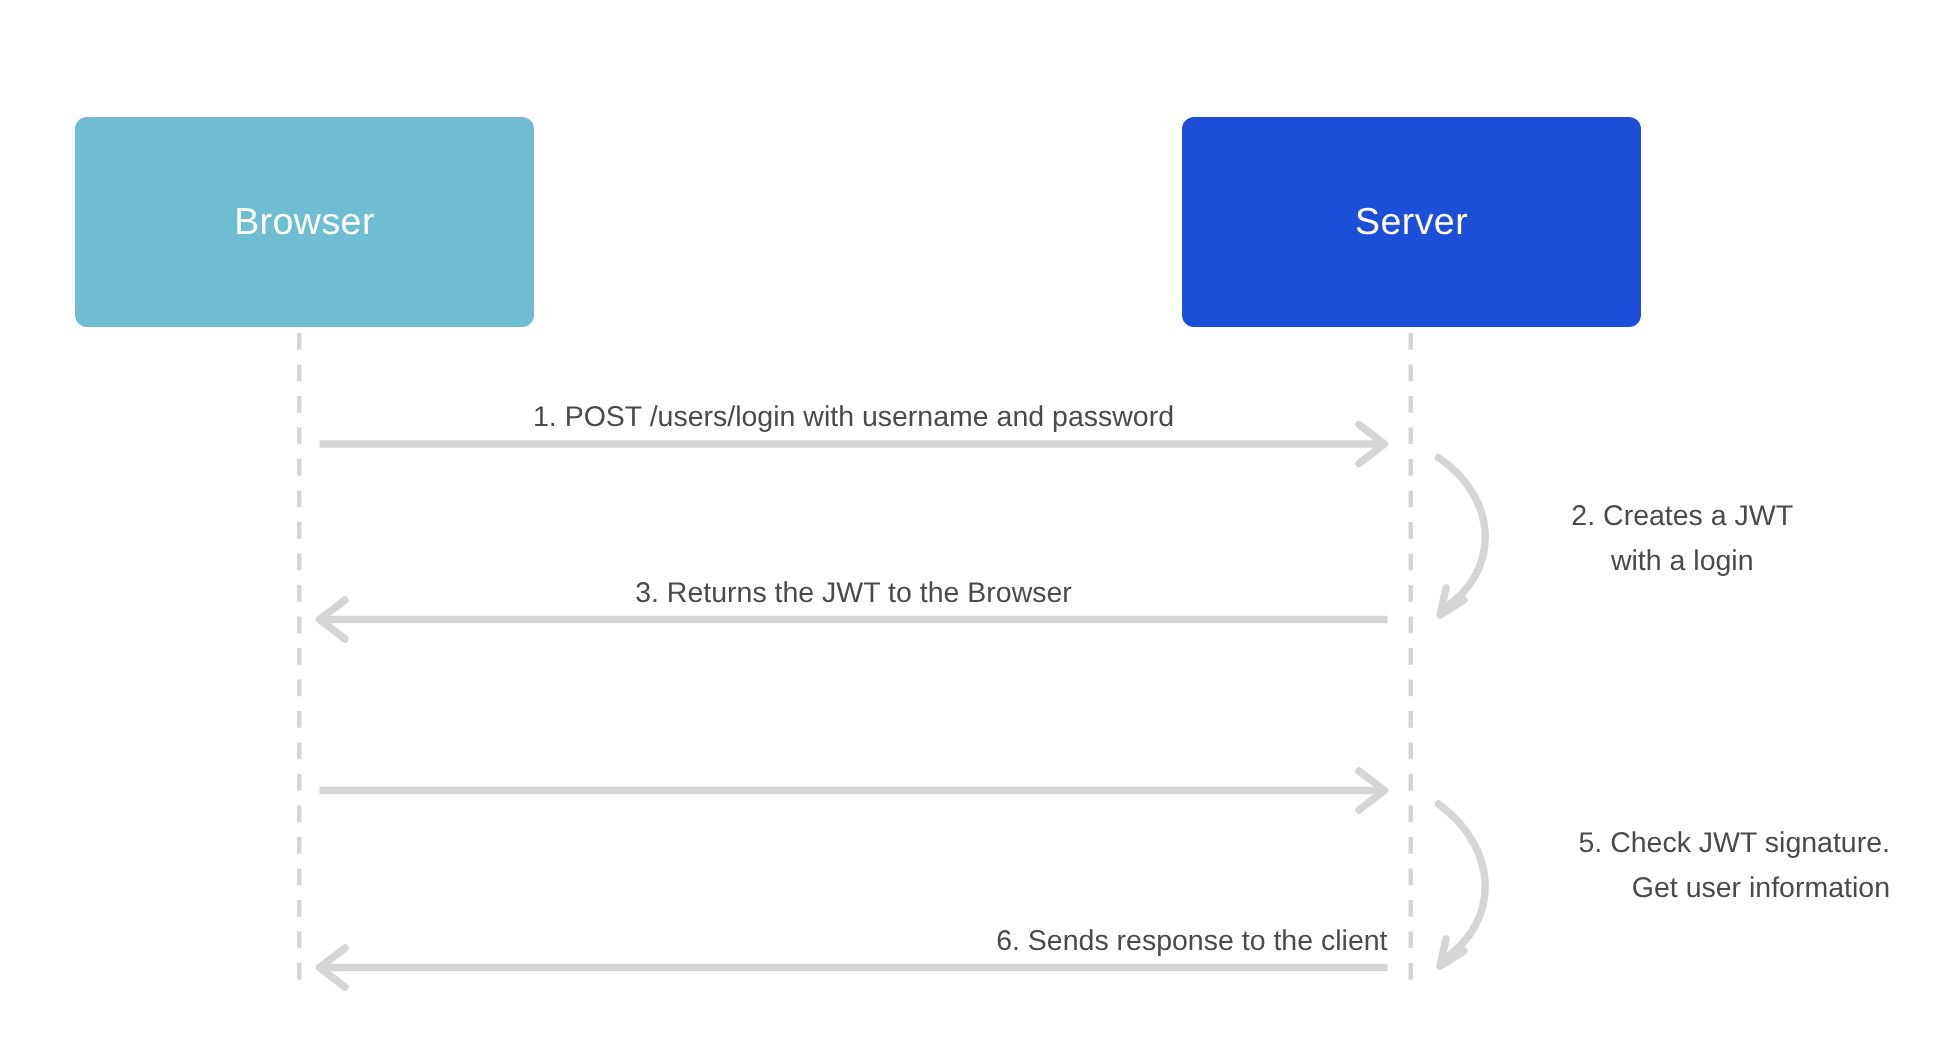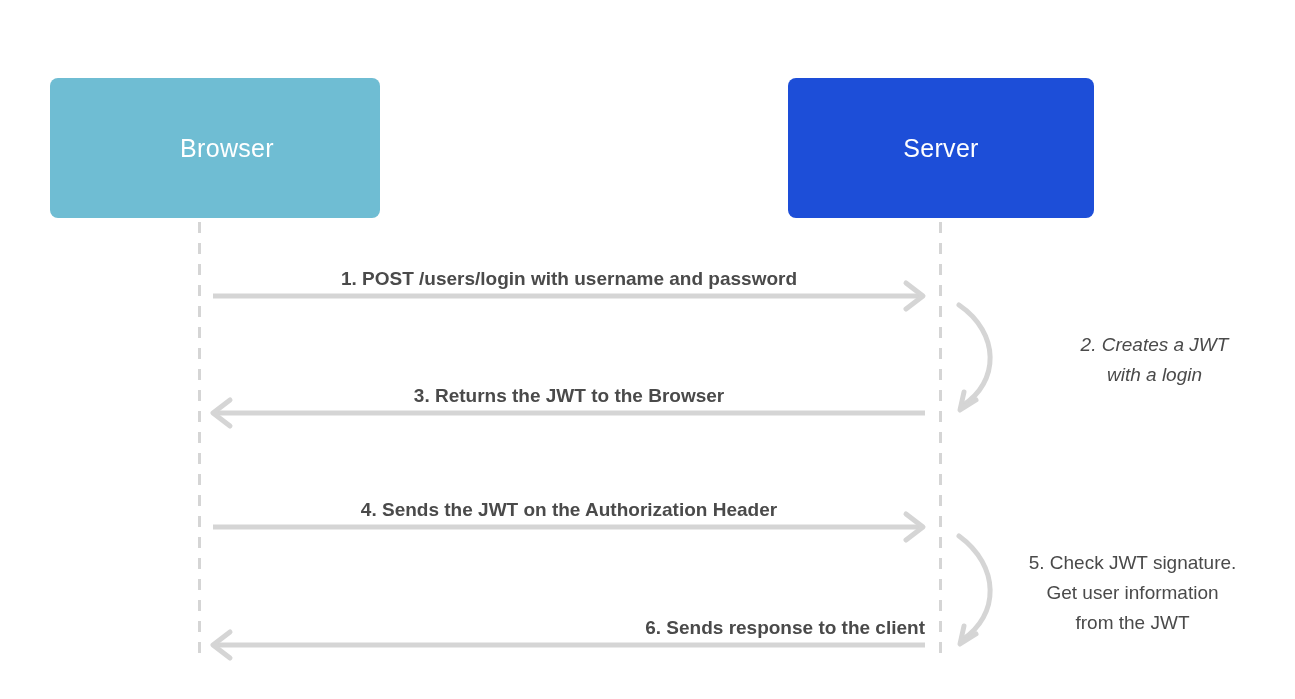--- a/index.html
+++ b/index.html
@@ -31,21 +31,20 @@
     letter-spacing: 0.3px;
     line-height: 1;
     user-select: none;
   }
   #participant-browser {
     left: 50px;
     top: 78px;
     width: 306px;
     height: 140px;
     background: #6fbdd3;
-    padding-left: 24px;
   }
   #participant-server {
     left: 788px;
     top: 78px;
     width: 306px;
     height: 140px;
     background: #1d4ed8;
   }
   .lifeline {
     position: absolute;
@@ -66,21 +65,20 @@
   #lifeline-server  { left: 939px; }
 
   .msg-label {
     position: absolute;
     color: #4a4a4a;
     font-size: 19px;
     line-height: 29px;
     white-space: nowrap;
     text-align: center;
     user-select: none;
-    font-weight: bold;
   }
   .msg-arrow {
     position: absolute;
     left: 0;
     top: 0;
   }
   .note-label {
     position: absolute;
     color: #4a4a4a;
     font-size: 19px;
@@ -133,30 +131,28 @@
     </g>
 
     <g>
       <line x1="213" y1="645" x2="925" y2="645" stroke="#d5d5d5" stroke-width="5" stroke-linecap="butt"></line>
       <polyline points="230,632 213,645 230,658" fill="none" stroke="#d5d5d5" stroke-width="5" stroke-linecap="round" stroke-linejoin="round"></polyline>
     </g>
   </svg>
 
   <div class="msg-label" style="left:213px; top:264px; width:712px;">1. POST /users/login with username and password</div>
 
-  <div class="note-label" style="left:1032px; top:330px; width:245px;font-style:italic;">
+  <div class="note-label" style="left:999px; top:330px; width:245px;">
     <div>2. Creates a JWT</div>
     <div>with a login</div>
   </div>
 
   <div class="msg-label" style="left:213px; top:381px; width:712px;">3. Returns the JWT to the Browser</div>
 
-  <div class="msg-label" style="left:213px; top:495px; width:712px;">4. Sends the JWT on the Authorization Header</div>
 
-  <div class="note-label" style="left:1005px; top:548px; width:255px;">
+  <div class="note-label" style="left:1005px; top:548px; width:255px;text-align:right;">
     <div>5. Check JWT signature.</div>
     <div>Get user information</div>
-    <div>from the JWT</div>
   </div>
 
   <div class="msg-label" style="left:213px; top:613px; width:712px;text-align:right;">6. Sends response to the client</div>
 
 </div>
 
 </body></html>

